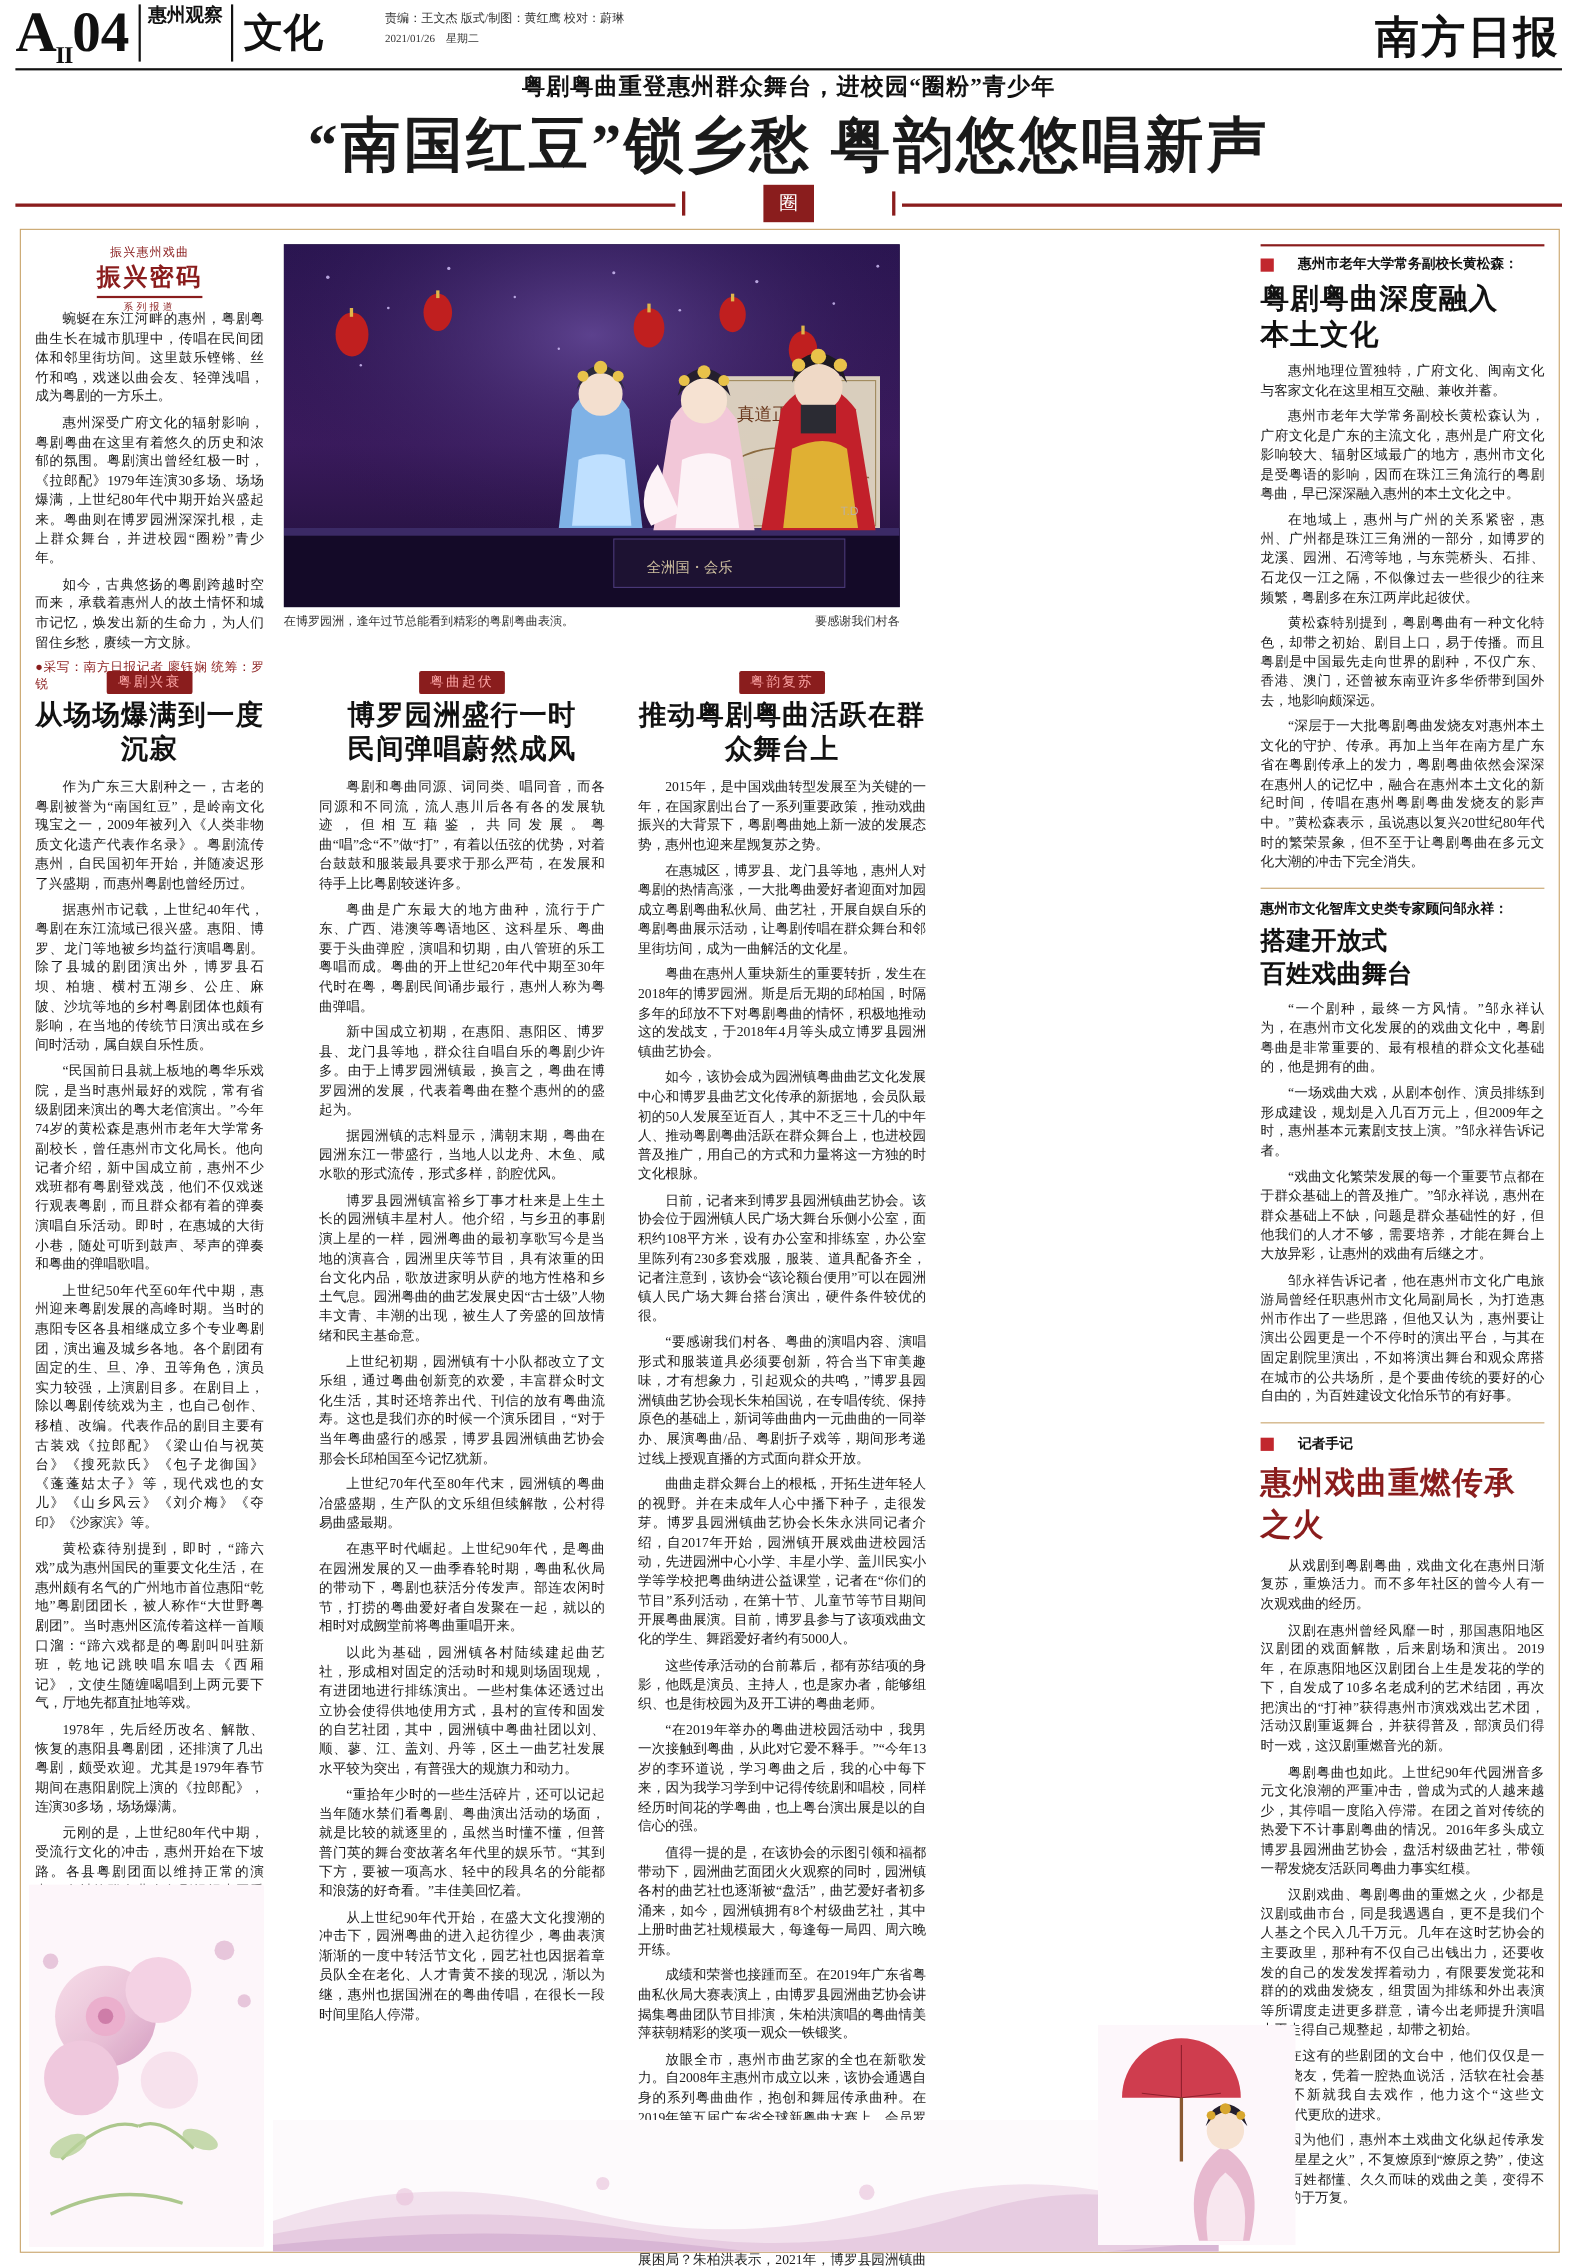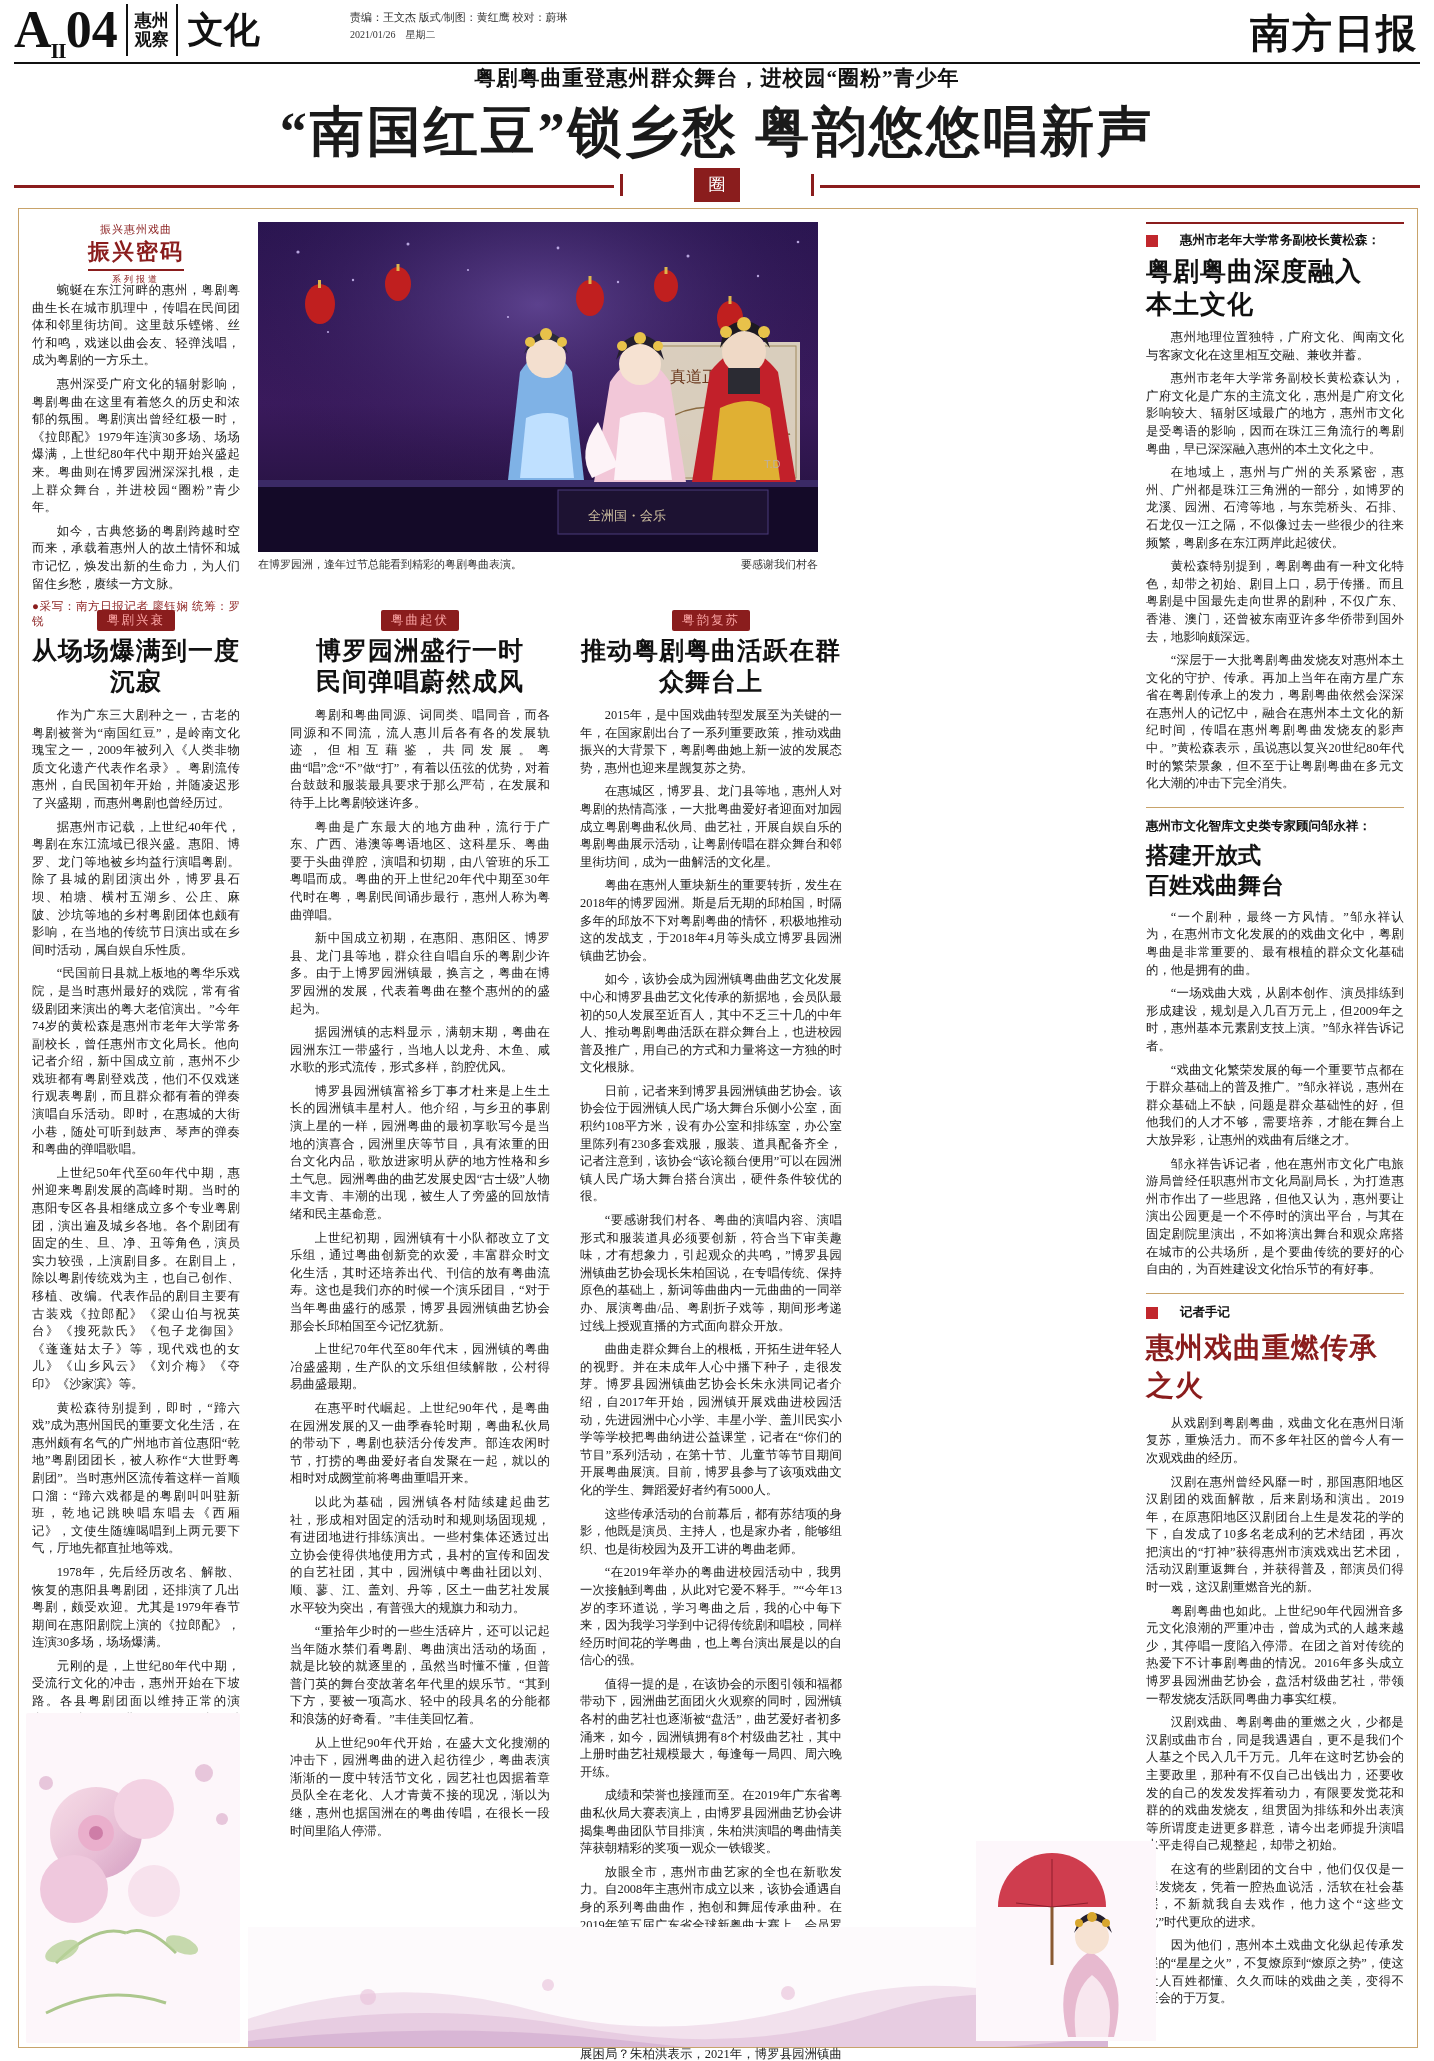--- a/index.html
+++ b/index.html
@@ -1,25 +1,25 @@
 <!DOCTYPE html>
 <html><head>
 <meta charset="utf-8">
 <style>
   html,body{margin:0;padding:0;background:#fff;}
   body{width:1434px;height:2061px;font-family:"Liberation Serif",serif;color:#111;position:relative;overflow:hidden;}
-  .page{width:1182px;height:2061px;position:relative;}
+  .page{width:1182px;height:2061px;position:relative;padding-left:22px;}
 
   
   .masthead{position:absolute;left:0;top:0;width:1434px;height:118px;}
   .mh-left{position:absolute;left:14px;top:4px;display:flex;align-items:flex-start;}
   .mh-a{font-family:"Liberation Serif",serif;font-size:52px;font-weight:bold;letter-spacing:-1px;line-height:52px;}
   .mh-a sub{font-size:22px;}
   .mh-num{font-size:52px;font-weight:bold;line-height:52px;}
-  .mh-col{margin-left:8px;border-left:2px solid #111;border-right:2px solid #111;padding:0 7px;height:52px;display:flex;flex-direction:column;justify-content:center;}
+  .mh-col{margin-left:8px;border-left:2px solid #111;border-right:2px solid #111;padding:0 7px;height:52px;display:flex;justify-content:center;}
   .mh-col span{font-size:17px;line-height:19px;font-weight:bold;}
   .mh-sec{margin-left:10px;font-size:36px;font-weight:bold;line-height:52px;}
   .mh-credits{position:absolute;left:350px;top:10px;font-size:11px;color:#333;line-height:15px;}
   .mh-date{position:absolute;left:350px;top:28px;font-size:10px;color:#333;}
   .mh-brand{position:absolute;right:16px;top:6px;font-size:40px;font-weight:bold;letter-spacing:2px;color:#111;font-family:"Liberation Serif",serif;}
   .mh-rule{position:absolute;left:14px;top:62px;width:1406px;height:2px;background:#111;}
 
   .kicker{position:absolute;top:64px;left:0;width:1434px;text-align:center;font-size:21px;font-weight:bold;letter-spacing:1px;}
   .headline{position:absolute;top:96px;left:0;width:1434px;text-align:center;font-size:54px;font-weight:bold;letter-spacing:3px;color:#1a1a1a;}
 

